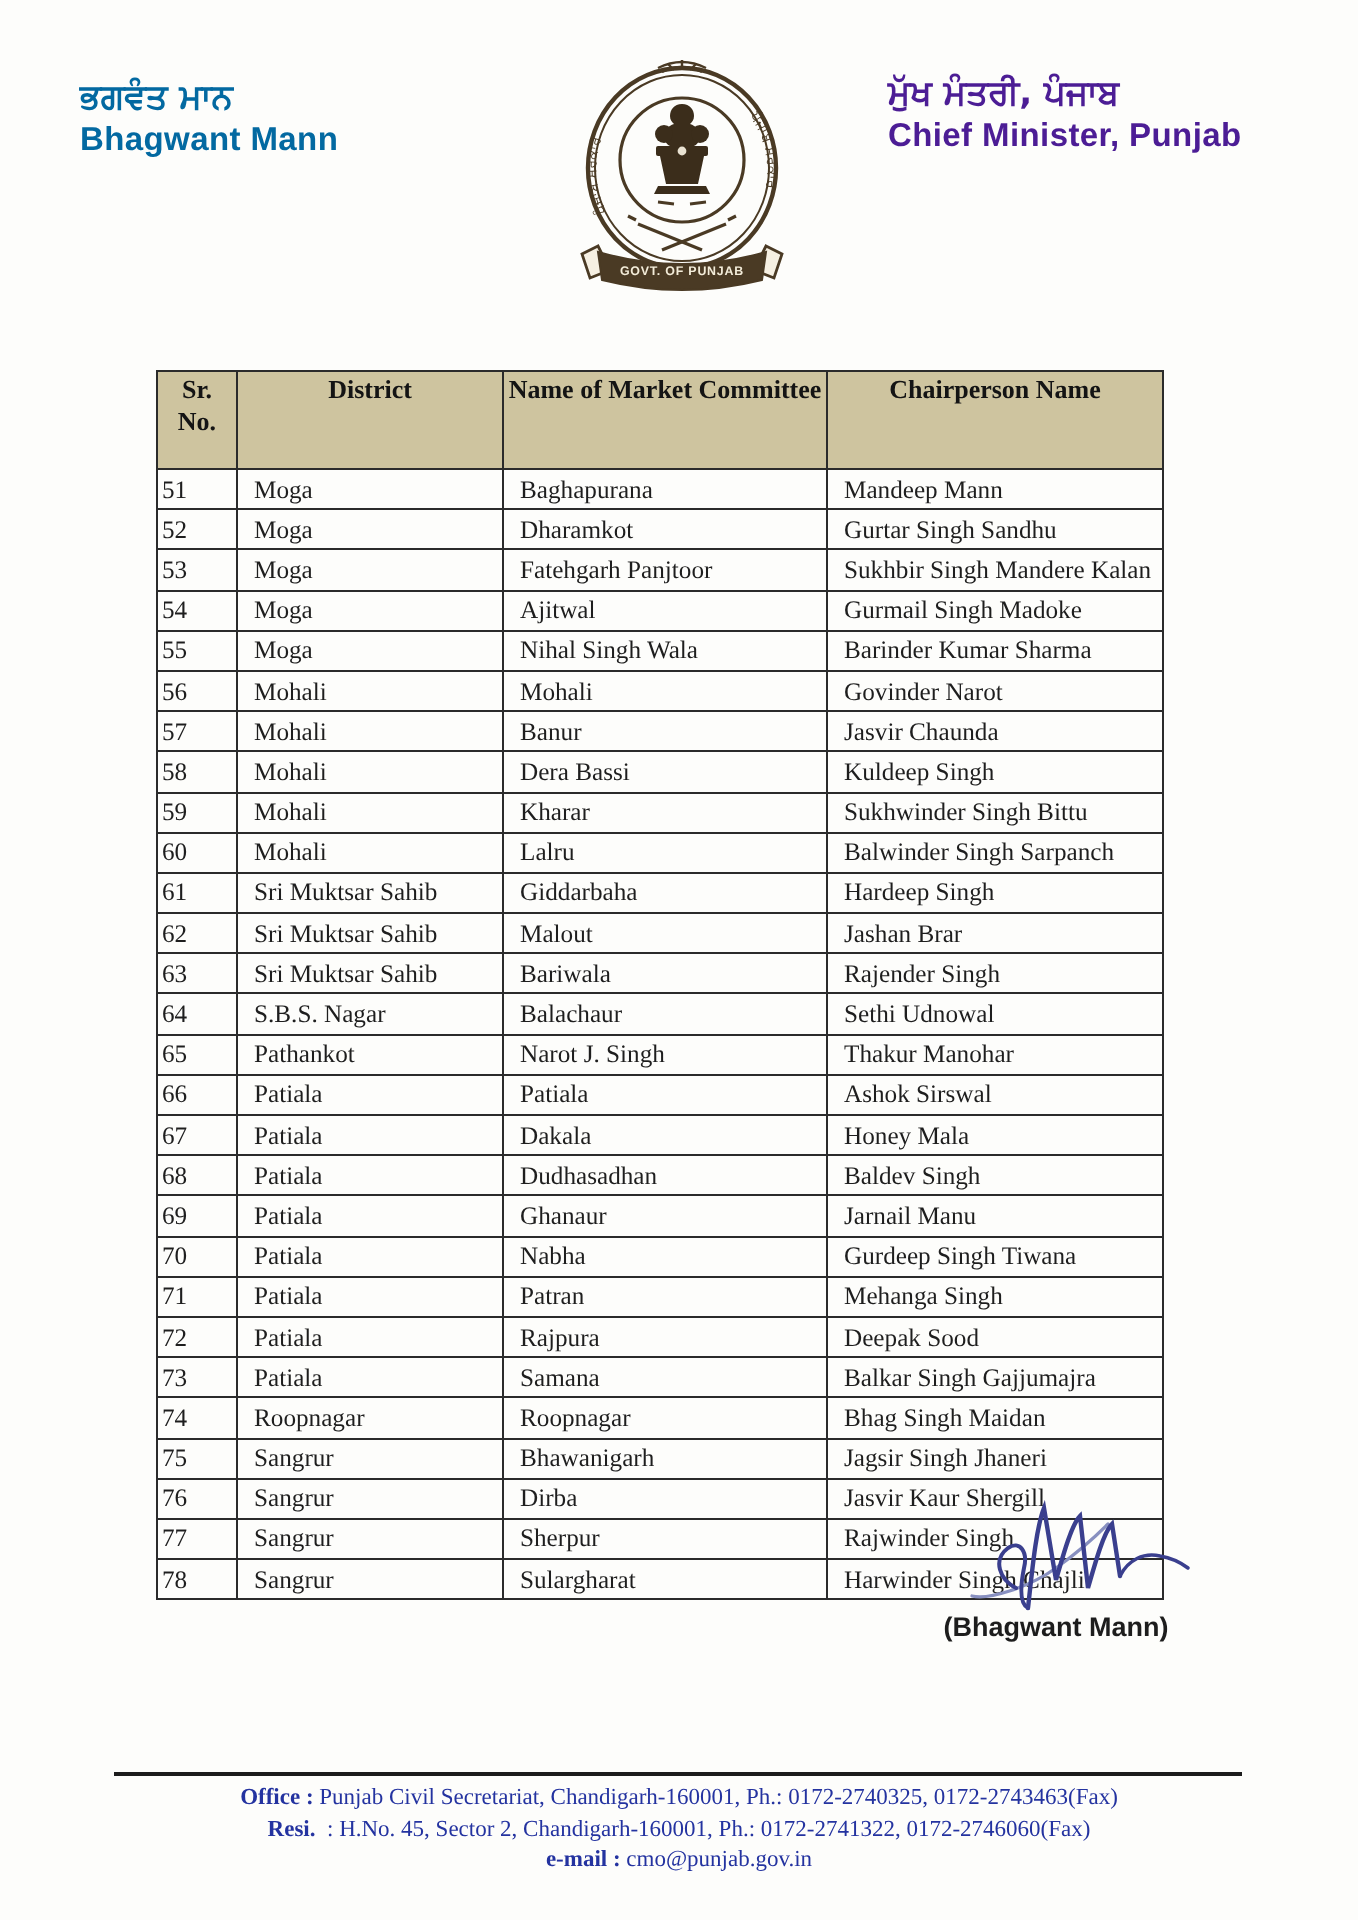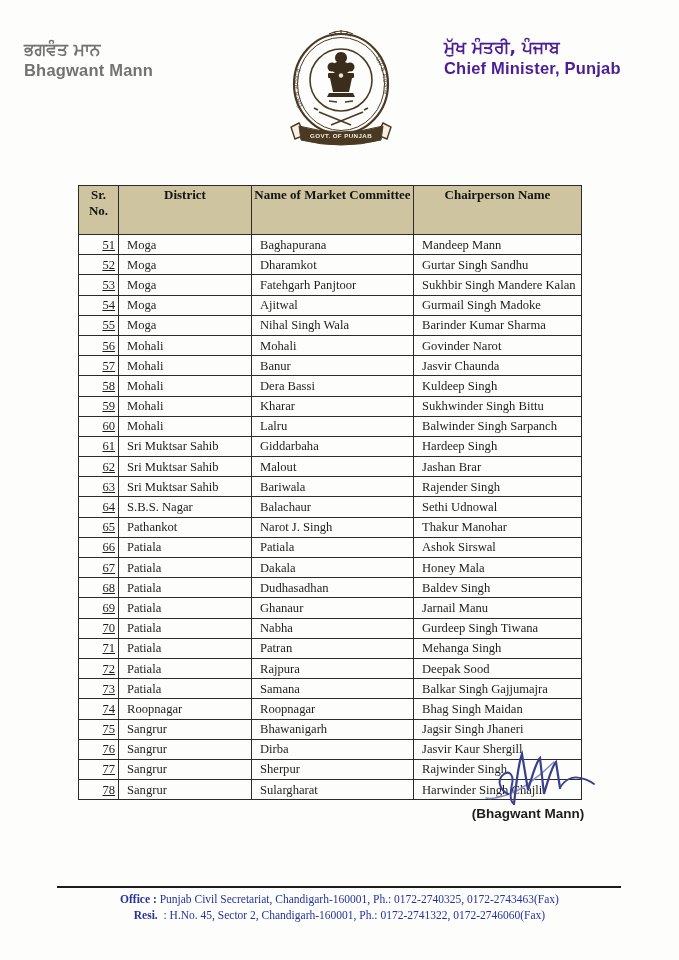--- a/index.html
+++ b/index.html
@@ -1,38 +1,38 @@
 <!DOCTYPE html>
 <html><head>
 <meta charset="utf-8">
 <style>
   html,body{margin:0;padding:0;}
   body{width:679px;height:960px;background:#e8e8e6;font-family:"Liberation Serif",serif;}
   .page{position:relative;width:679px;height:960px;background:#fdfdfb;overflow:hidden;}
 
   
   .letterhead{position:absolute;top:0;left:0;width:100%;height:170px;}
-  .lh-left{position:absolute;left:24px;top:38px;text-align:left;color:#737373;}
+  .lh-left{position:absolute;left:40px;top:38px;text-align:left;color:#0369a1;}
   .lh-right{position:absolute;left:444px;top:36px;width:196px;text-align:left;color:#4c1d95;}
   .lh-punjabi{font-family:"DejaVu Sans",sans-serif;font-weight:bold;font-size:17px;line-height:22px;}
   .lh-english{font-family:"Liberation Sans",sans-serif;font-weight:bold;font-size:16.5px;line-height:21px;letter-spacing:.2px;}
   .emblem{position:absolute;left:285px;top:26px;width:112px;height:126px;}
 
   
   table.committee{position:absolute;left:78px;top:185px;width:503px;border-collapse:collapse;table-layout:fixed;
     font-family:"Liberation Serif",serif;color:#1e1e1e;}
   table.committee col.c0{width:40px;}
   table.committee col.c1{width:133px;}
   table.committee col.c2{width:162px;}
   table.committee col.c3{width:168px;}
   table.committee th{background:#cec49f;border:1.4px solid #2b2b2b;font-size:13px;font-weight:bold;
     text-align:center;vertical-align:top;padding:1px 2px 16px 2px;line-height:15.5px;color:#141414;}
   table.committee td{border:1.4px solid #2b2b2b;font-size:12.6px;height:17.2px;line-height:14px;
     padding:1px 3px 1px 8px;vertical-align:middle;white-space:normal;}
-  table.committee td.sr{text-align:right;padding-left:16px;text-decoration:underline;}
+  table.committee td.sr{text-align:left;padding-left:2px;}
 
   
   .sig-block{position:absolute;left:448px;top:748px;width:160px;height:80px;}
   .sig-scribble{position:absolute;left:32px;top:2px;}
   .sig-name{position:absolute;left:0;top:58px;width:160px;text-align:center;
     font-family:"Liberation Sans",sans-serif;font-weight:bold;font-size:13.5px;color:#1d1d1d;}
 
   
   .pageno{position:absolute;left:0;top:841px;width:660px;text-align:center;
     font-family:"Liberation Sans",sans-serif;font-size:11.5px;color:#1a1a1a;}
@@ -308,15 +308,16 @@
       </g>
     </svg>
     <div class="sig-name">(Bhagwant Mann)</div>
   </div>
 
 
   <div class="footer-rule"></div>
   <div class="footer">
     <div><b>Office :</b> <span>Punjab Civil Secretariat, Chandigarh-160001, Ph.: 0172-2740325, 0172-2743463(Fax)</span></div>
     <div><b>Resi.</b>&nbsp;&nbsp;<span>: H.No. 45, Sector 2, Chandigarh-160001, Ph.: 0172-2741322, 0172-2746060(Fax)</span></div>
+    <div><b>e-mail :</b> <span>cmo@punjab.gov.in</span></div>
   </div>
 
 </div>
 
 </body></html>

